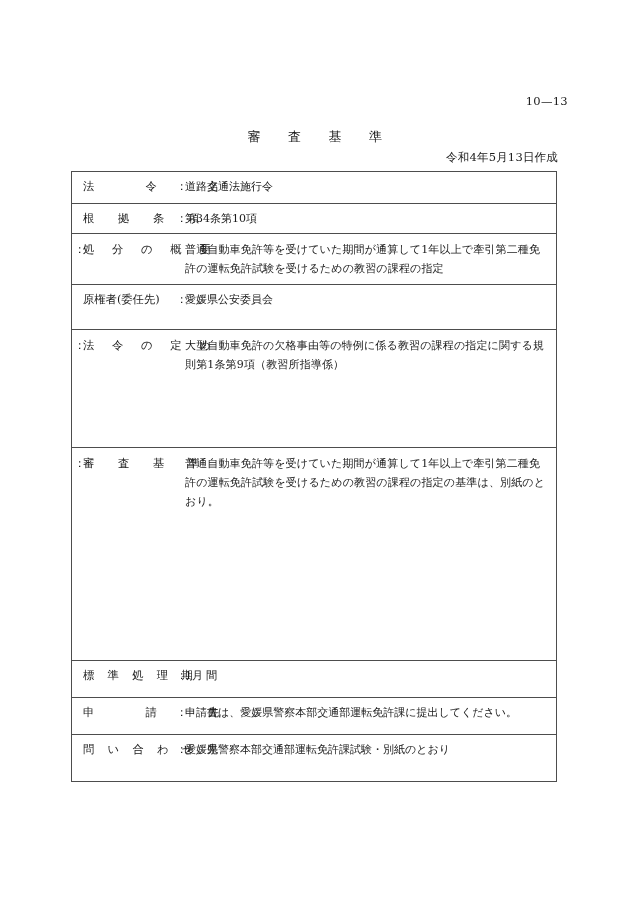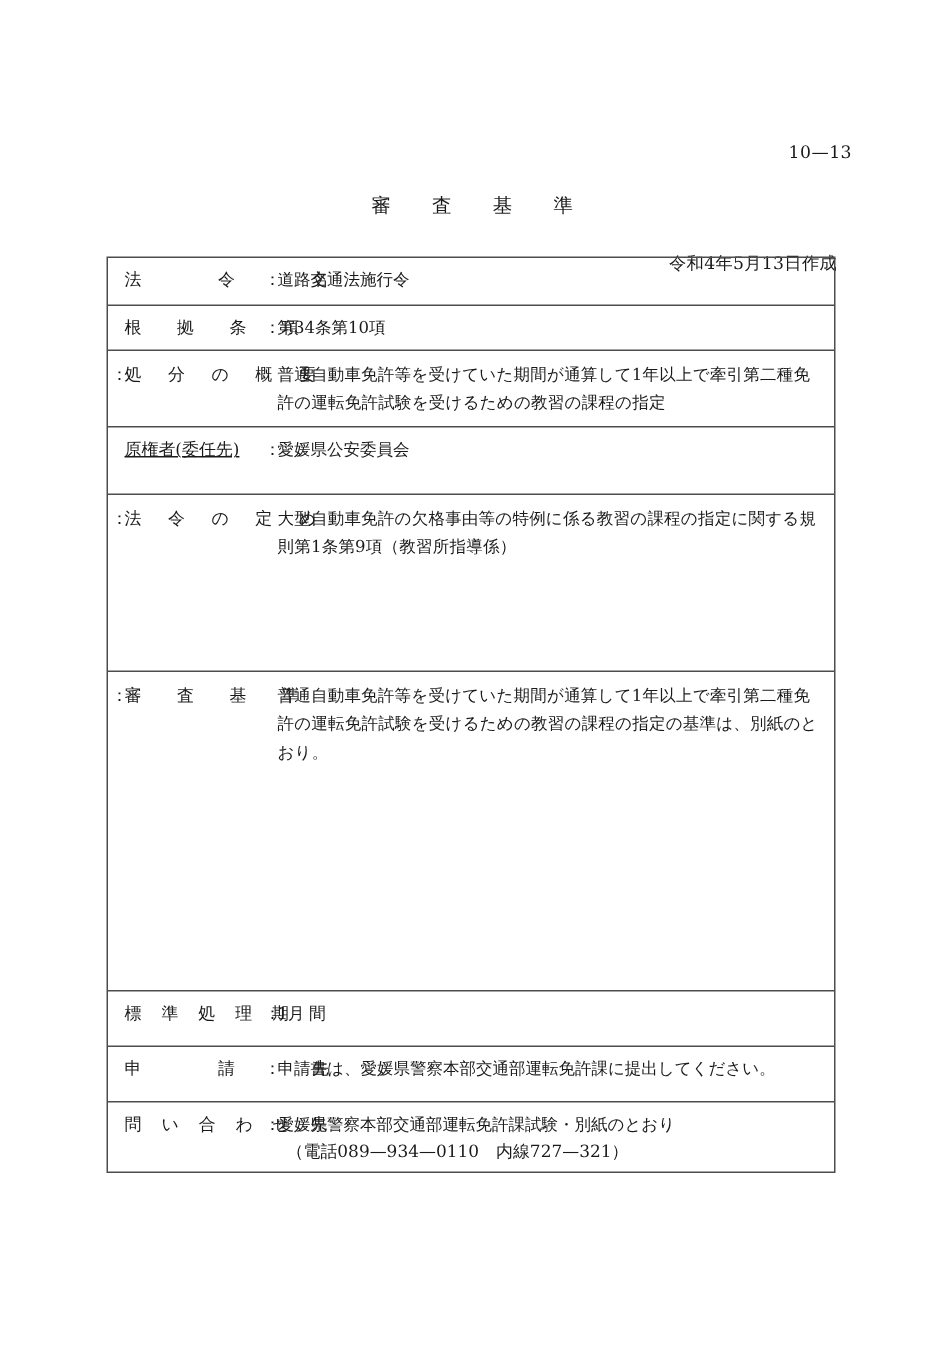--- a/index.html
+++ b/index.html
@@ -45,21 +45,20 @@
     letter-spacing: 0.5px;
     white-space: pre;
   }
   .doc-date {
     position: absolute;
     right: 72px;
     top: 134px;
     font-size: 11.5px;
     white-space: nowrap;
     letter-spacing: 0.2px;
-    margin-top: 18px;
   }
 
   
   .sheet {
     position: absolute;
     left: 71px;
     top: 155px;
     width: 486px;
     border: 1px solid #4d4d4d;
     box-sizing: border-box;
@@ -84,21 +83,21 @@
   
   .lbl {
     display: inline-block;
     font-size: 11.3px;
     white-space: pre;
   }
   .lbl.w4 { width: 93px; letter-spacing: 9.5px; }   
   .lbl.w5 { width: 93px; letter-spacing: 6.2px; }
   .lbl.w6 { width: 93px; letter-spacing: 3.2px; }
   .lbl.w7 { width: 93px; letter-spacing: 1.0px; }
-  .lbl.tight { width: 93px; letter-spacing: 0px; text-decoration: underline; }
+  .lbl.tight { width: 93px; letter-spacing: 0px; }
 
   .colon {
     display: inline-block;
     width: 9px;
   }
   .val {
     display: inline;
     font-size: 11px;
   }
 
@@ -190,18 +189,17 @@
     <div class="row r-shinsei">
       <div class="line">
         <span class="lbl w4">申　　請　　先</span><span class="colon">：</span><span class="val">申請書は、愛媛県警察本部交通部運転免許課に提出してください。</span>
       </div>
     </div>
 
     <div class="row r-toiawase">
       <div class="line">
         <span class="lbl w7">問　い　合　わ　せ　先</span><span class="colon">：</span><span class="val">愛媛県警察本部交通部運転免許課試験・別紙のとおり</span>
       </div>
-      <div class="sub-line">（電話089—934—0110　内線727—321）</div>
     </div>
 
 
   </div>
 </div>
 
 </body></html>

